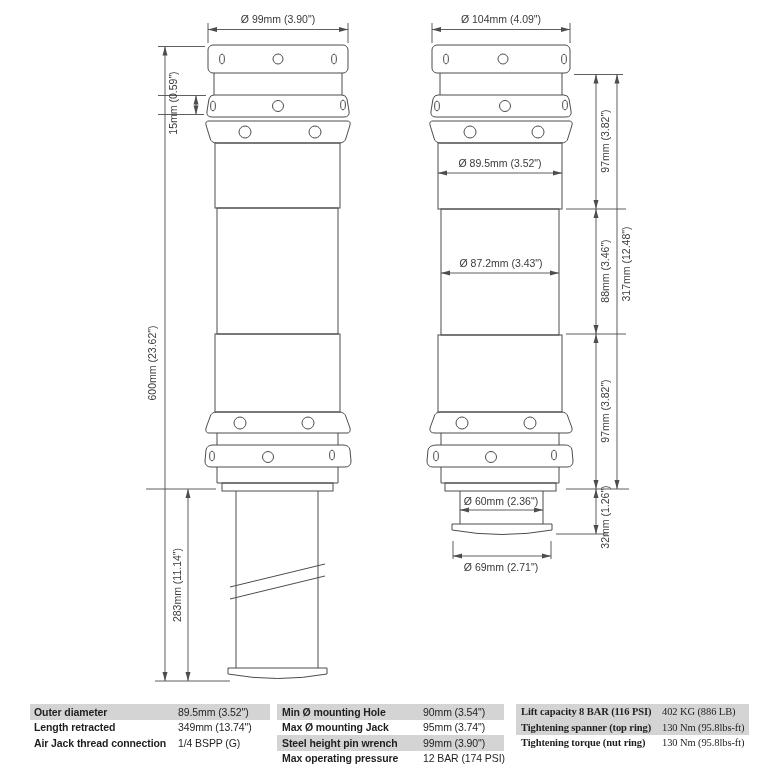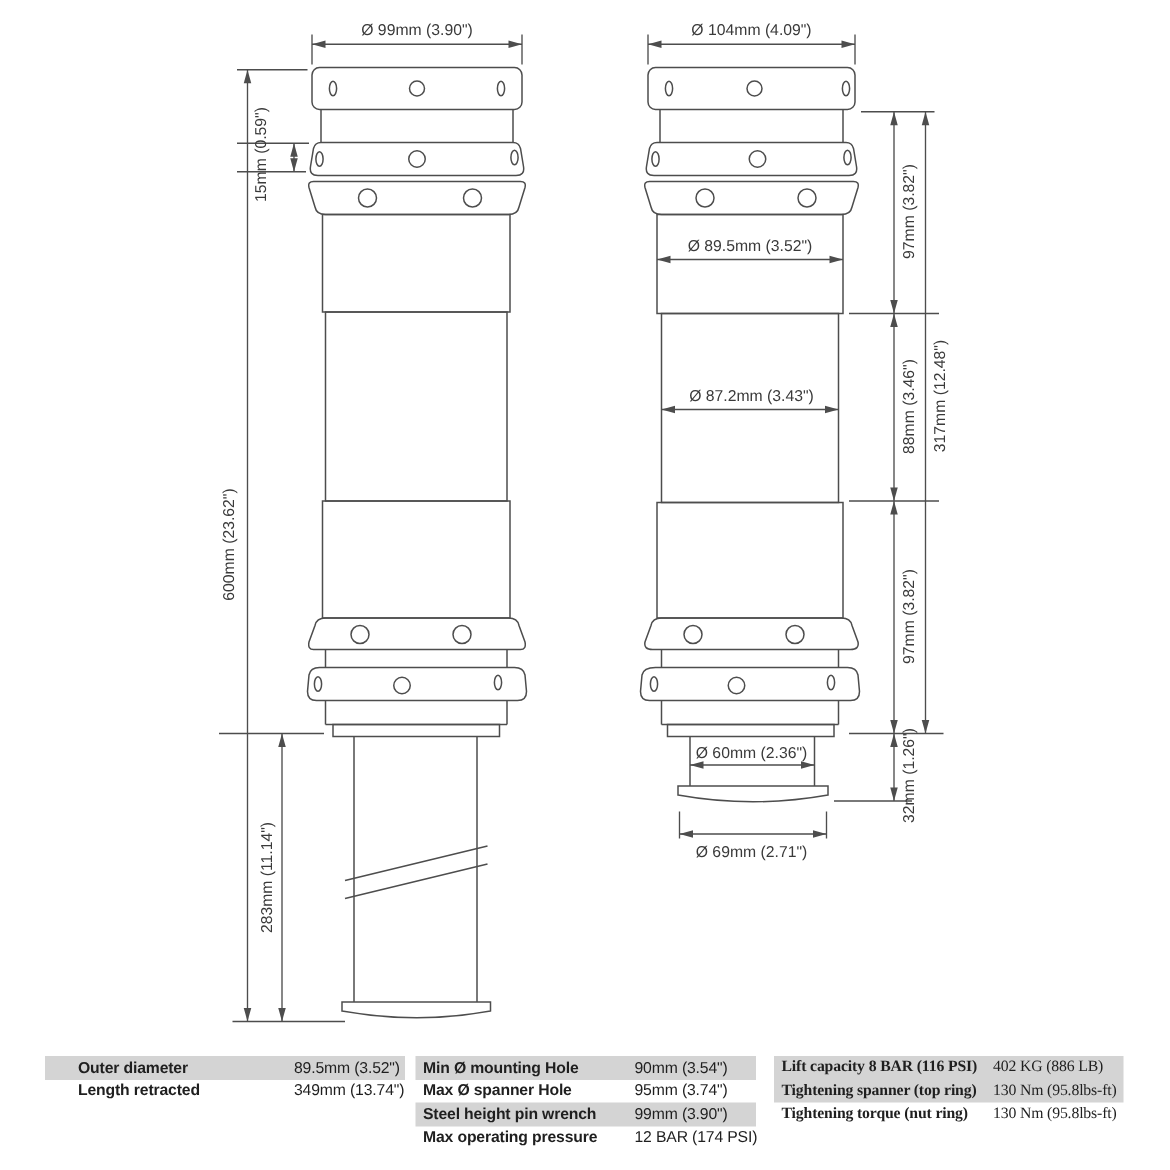--- a/index.html
+++ b/index.html
@@ -16,21 +16,21 @@
   .thin{stroke:var(--line);fill:none;stroke-width:0.9;}
   .dtxt{fill:var(--dtext);font:10.5px "Liberation Sans",sans-serif;}
   
   .spec-group{position:absolute;top:704px;}
   .spec-row{display:flex;align-items:center;height:15.5px;font-size:10.5px;
             letter-spacing:-0.1px;color:var(--ttext);white-space:nowrap;}
   .spec-row.odd{background:var(--rowgray);}
   .spec-label{font-weight:bold;flex:0 0 auto;}
   .spec-value{flex:0 0 auto;}
   .g1{left:30px;width:240px;}
-  .g1 .spec-label{padding-left:22px;width:144px;}
+  .g1 .spec-label{padding-left:4px;width:144px;}
   .g2{left:277px;width:227px;}
   .g2 .spec-label{padding-left:5px;width:141px;}
   .g3{left:516px;width:233px;font-family:Liberation Serif, serif;}
   .g3 .spec-label{padding-left:5px;width:141px;}
 </style>
 </head>
 <body>
 
 <div id="stage">
 
@@ -203,29 +203,33 @@
 
   <div class="spec-group g1">
     <div class="spec-row odd">
       <span class="spec-label">Outer diameter</span>
       <span class="spec-value">89.5mm (3.52")</span>
     </div>
     <div class="spec-row">
       <span class="spec-label">Length retracted</span>
       <span class="spec-value">349mm (13.74")</span>
     </div>
+    <div class="spec-row">
+      <span class="spec-label">Air Jack thread connection</span>
+      <span class="spec-value">1/4 BSPP (G)</span>
+    </div>
   </div>
 
   <div class="spec-group g2">
     <div class="spec-row odd">
       <span class="spec-label">Min Ø mounting Hole</span>
       <span class="spec-value">90mm (3.54")</span>
     </div>
     <div class="spec-row">
-      <span class="spec-label">Max Ø spanner Hole</span>
+      <span class="spec-label">Max Ø mounting Jack</span>
       <span class="spec-value">95mm (3.74")</span>
     </div>
     <div class="spec-row odd">
       <span class="spec-label">Steel height pin wrench</span>
       <span class="spec-value">99mm (3.90")</span>
     </div>
     <div class="spec-row">
       <span class="spec-label">Max operating pressure</span>
       <span class="spec-value">12 BAR (174 PSI)</span>
     </div>

